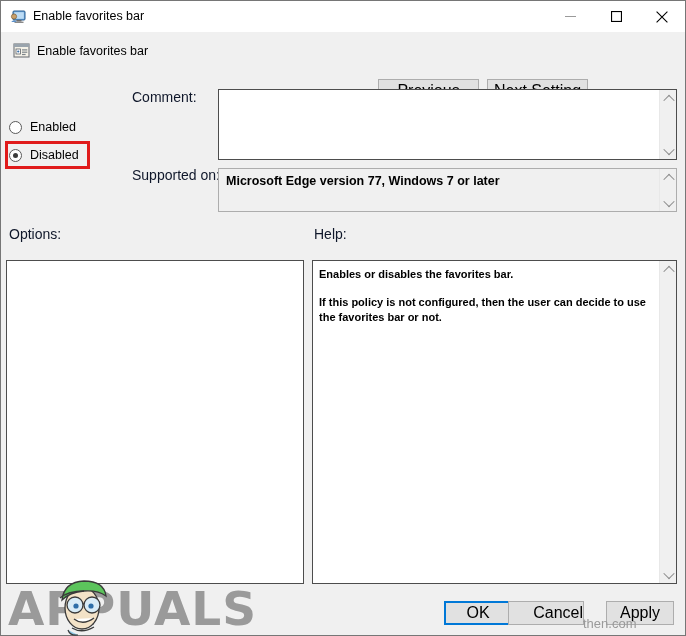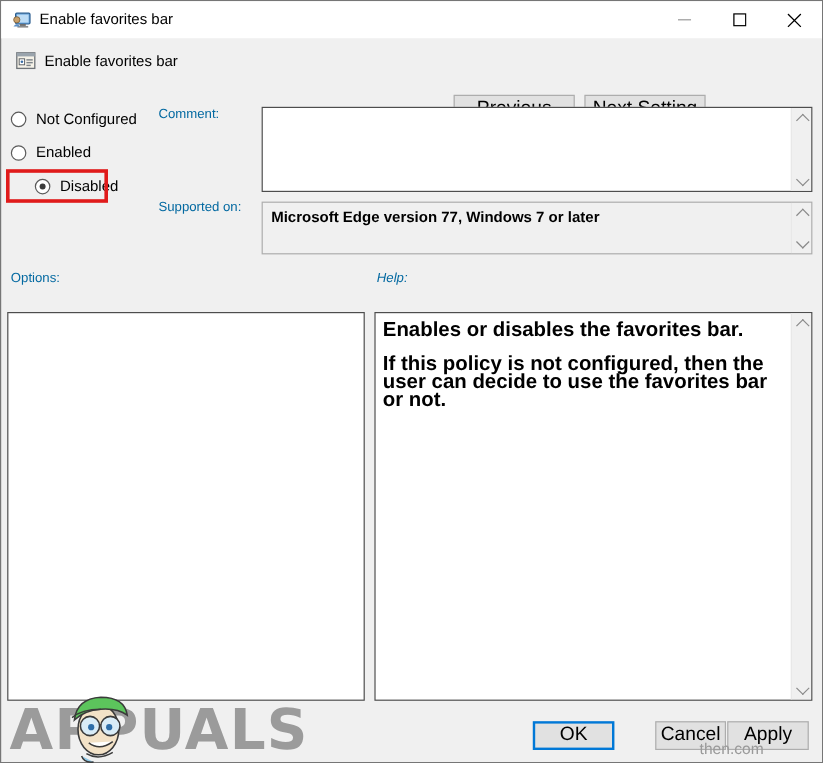--- a/index.html
+++ b/index.html
@@ -104,21 +104,21 @@
   .radio-row {
     position: absolute;
     left: 8px;
     height: 20px;
     display: flex;
     align-items: center;
     cursor: default;
   }
   #radio-not-configured { top: 88px; }
   #radio-enabled        { top: 116px; }
-  #radio-disabled       { top: 144px; padding-left: 20px; }
+  #radio-disabled       { top: 144px; }
   .radio-circle {
     width: 13px; height: 13px;
     border: 1px solid #5a5a5a;
     border-radius: 50%;
     background: #fff;
     box-sizing: border-box;
     position: relative;
     flex: none;
   }
   .radio-circle.checked::after {
@@ -140,28 +140,28 @@
     left: 4px; top: 140px;
     width: 85px; height: 28px;
     border: 3px solid #e01b1b;
     box-sizing: border-box;
     pointer-events: none;
   }
 
   
   .field-label {
     position: absolute;
-    font-size: 11px;
-    color: #0369a1;
+    font-size: 14px;
+    color: #0f172a;
     white-space: nowrap;
   }
   #label-comment      { left: 131px; top: 88px; }
   #label-supported-on { left: 131px; top: 166px; }
   #label-options      { left: 8px;   top: 225px; }
-  #label-help         { left: 313px; top: 225px; font-style: italic; }
+  #label-help         { left: 313px; top: 225px; }
 
   
   .textbox {
     position: absolute;
     background: #ffffff;
     border: 1px solid #4d4d4d;
     box-sizing: border-box;
     overflow: hidden;
     font-weight: bold;
   }
@@ -209,32 +209,32 @@
   .chev.down { transform: rotate(-135deg) translate(1px, 1px); }
 
   
   #help-text {
     position: absolute;
     left: 6px; top: 6px;
     width: 330px;
   }
   #help-text p {
     margin: 0 0 13px 0;
-    font-size: 17px;
+    font-size: 11px;
     line-height: 15px;
     color: #000;
   }
 
   
   #btn-ok {
     left: 443px; top: 600px; width: 68px; height: 24px;
     border: 2px solid #0078d7; background: #e1e1e1;
     line-height: 20px;
   }
-  #btn-cancel { left: 545px; top: 600px; width: 59px; height: 24px; }
+  #btn-cancel { left: 507px; top: 600px; width: 76px; height: 24px; text-align: right; }
   #btn-apply  { left: 605px; top: 600px; width: 68px; height: 24px; }
 
   
   #watermark-appuals {
     position: absolute;
     left: 8px; top: 582px;
     width: 215px; height: 54px;
     pointer-events: none;
   }
   #watermark-appuals .wm-text {
@@ -304,24 +304,20 @@
         <rect x="9" y="9.6" width="5.3" height="1.2" fill="#7d848a"></rect>
         <rect x="9" y="11.9" width="3.6" height="1.2" fill="#7d848a"></rect>
       </svg>
     </span>
     <span id="header-title">Enable favorites bar</span>
 
     <button class="pushbtn" id="btn-prev-setting">Previous Setting</button>
     <button class="pushbtn" id="btn-next-setting">Next Setting</button>
   </div>
 
-  <div class="radio-row" id="radio-not-configured">
-    <span class="radio-circle"></span>
-    <span class="radio-label">Not Configured</span>
-  </div>
   <div class="radio-row" id="radio-enabled">
     <span class="radio-circle"></span>
     <span class="radio-label">Enabled</span>
   </div>
   <div class="radio-row" id="radio-disabled">
     <span class="radio-circle checked"></span>
     <span class="radio-label">Disabled</span>
   </div>
   <div id="disabled-highlight"></div>
 

